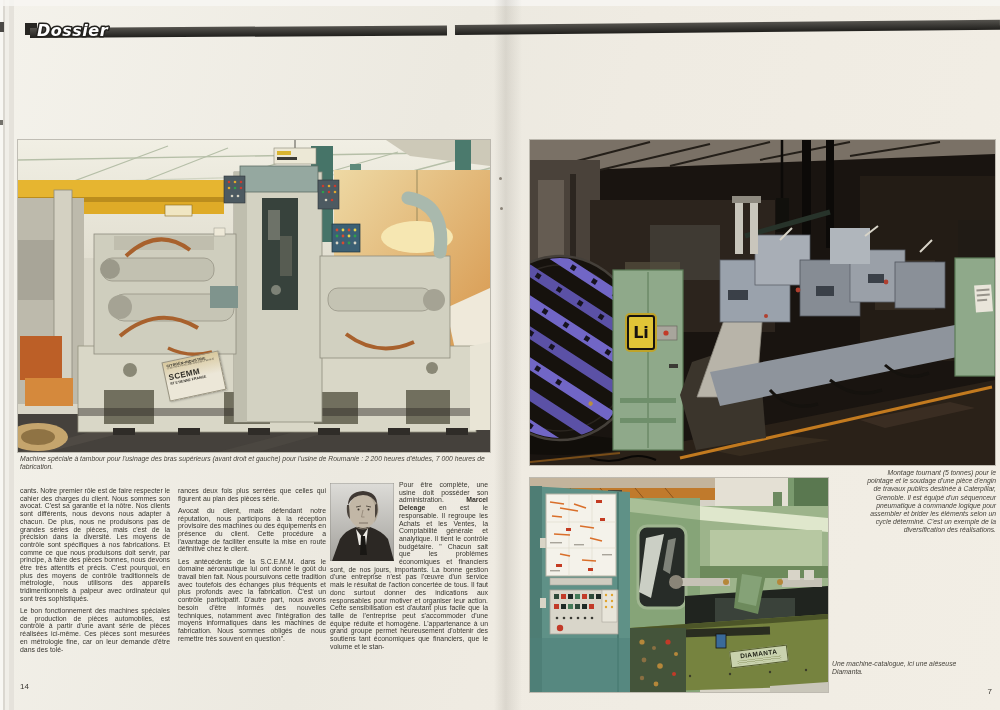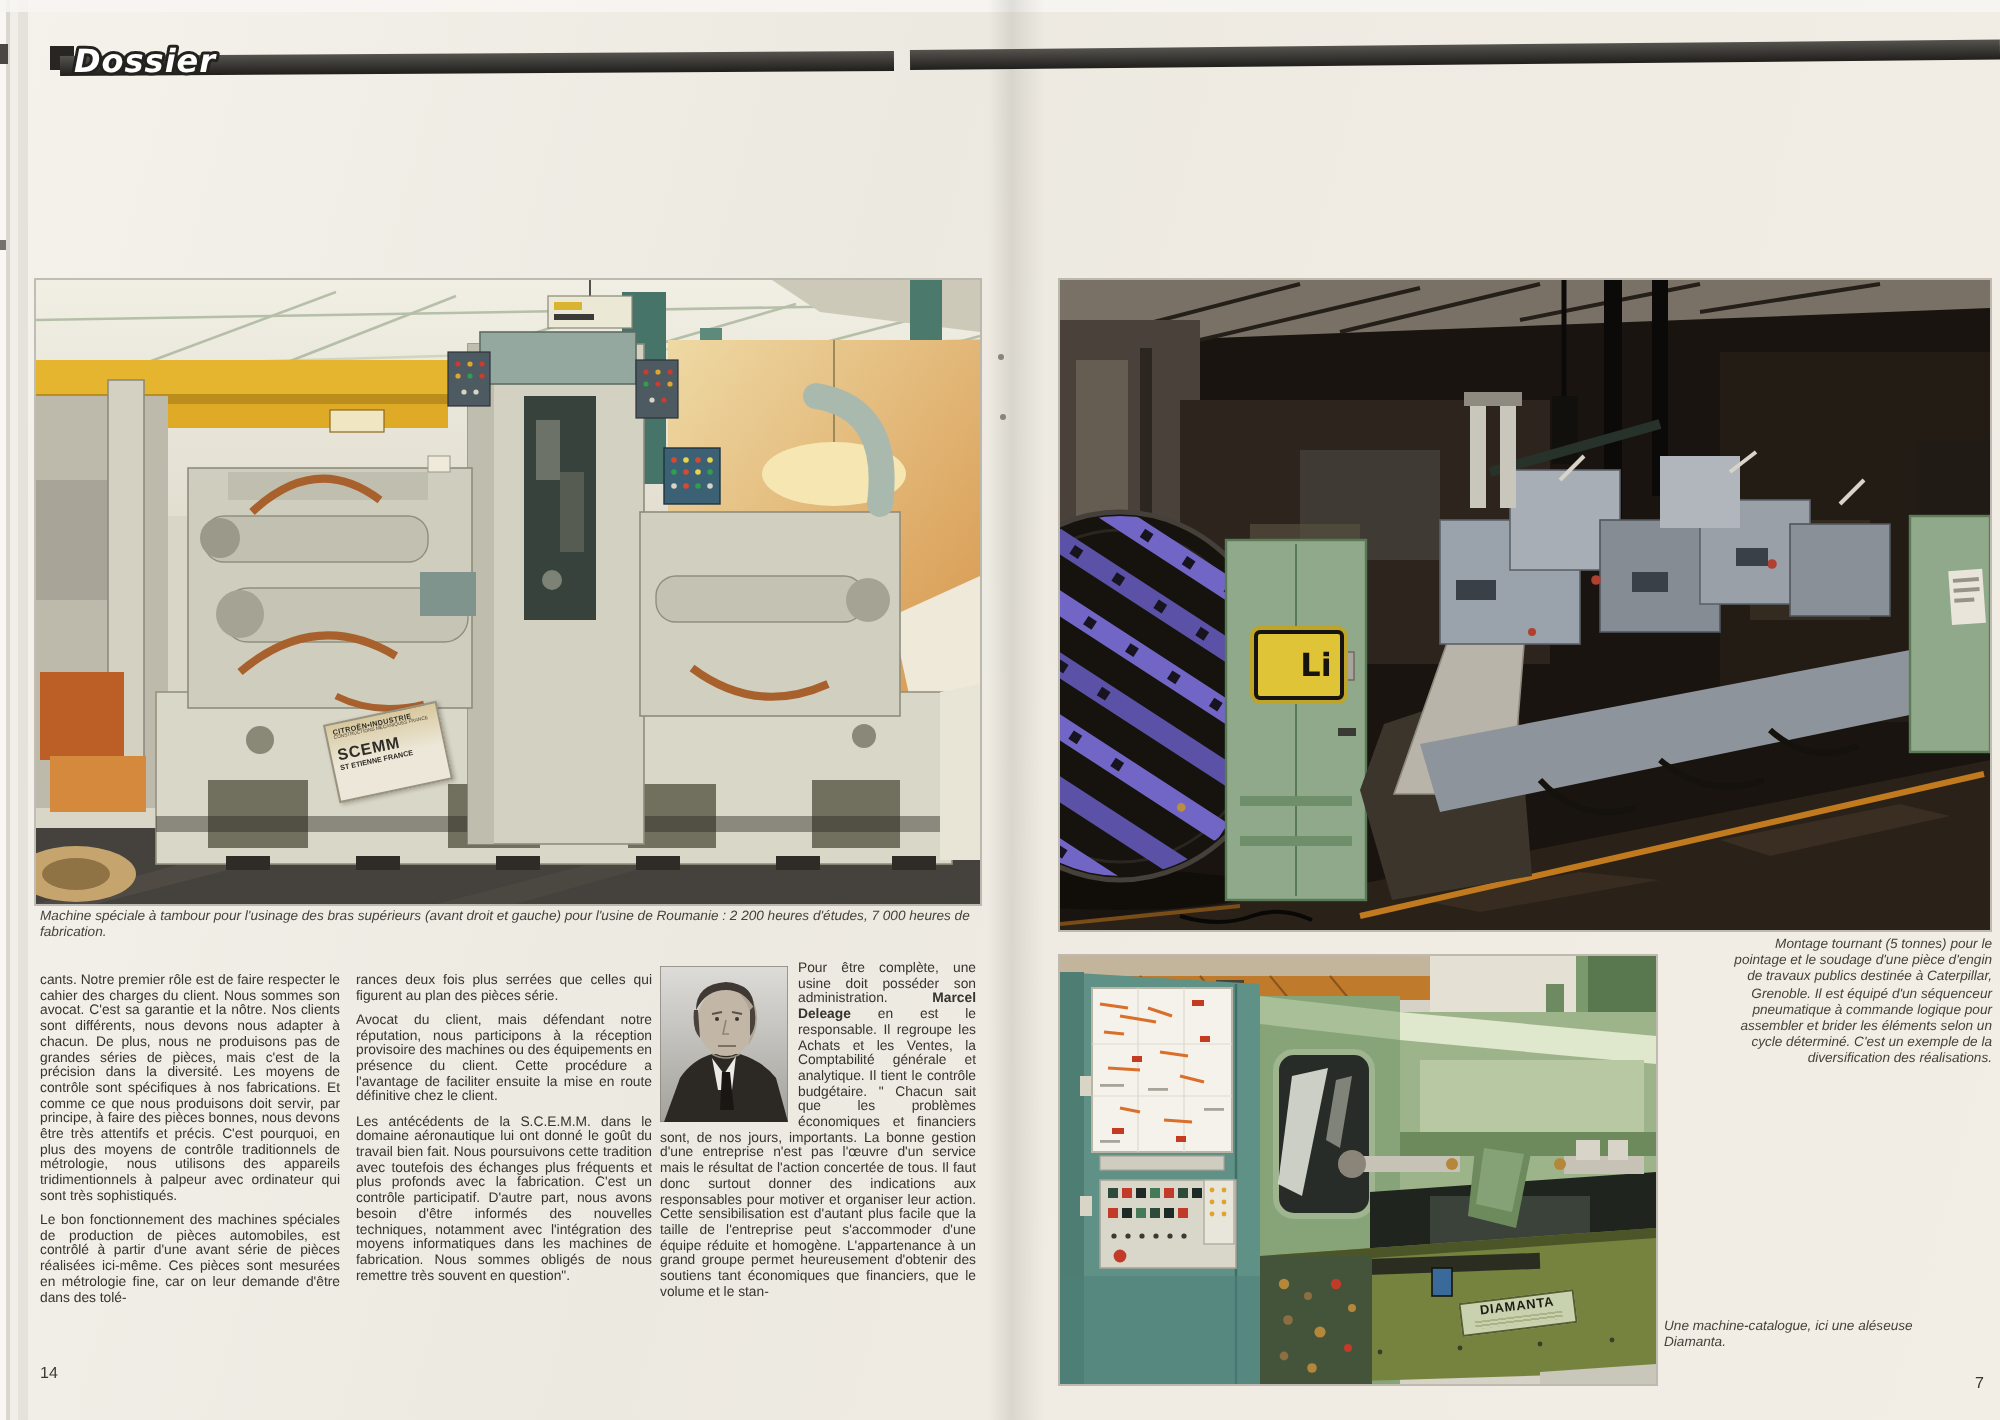--- a/index.html
+++ b/index.html
@@ -28,21 +28,21 @@
     background:linear-gradient(#d8c89d,#ece7d8 55%);border:1px solid #98927f;
     box-shadow:1px 1px 2px rgba(0,0,0,.25);padding:2px 3px;box-sizing:border-box;
     color:#2e2c26;line-height:1.15;}
   .plate .l1{font-size:3.6px;font-weight:bold;letter-spacing:.2px;}
   .plate .l2{font-size:2.4px;color:#4a463c;}
   .plate .l3{font-size:8px;font-weight:bold;letter-spacing:.4px;margin-top:2px;}
   .plate .l4{font-size:3.6px;font-weight:bold;}
   
   .li-logo{left:97px;top:175px;width:24px;height:31px;background:#e0c437;border:2px solid #171310;
     border-radius:3px;box-shadow:0 0 0 2px #bfa42a;display:flex;align-items:center;justify-content:center;
-    font-weight:900;font-size:16px;color:#171310;font-family:"DejaVu Sans",sans-serif;padding-left:17px;}
+    font-weight:900;font-size:16px;color:#171310;font-family:"DejaVu Sans",sans-serif;}
   
   .diam-plate{left:200px;top:170px;width:58px;height:17px;transform:rotate(-7deg);
     background:#c9d2ae;border:1px solid #565e30;text-align:center;color:#1c1e14;
     font-weight:bold;font-size:6.5px;letter-spacing:.4px;line-height:1.2;padding-top:1px;box-sizing:border-box;}
   .diam-plate .sub{display:block;height:4px;margin:0 6px;
     background:repeating-linear-gradient(#aab387 0 1px,transparent 1px 2px);}
   
   .col{line-height:7.7px;font-size:6.9px;text-align:justify;color:#36342e;}
   .col p{margin:0 0 4.5px;}
   .portrait{float:left;margin:2px 5px 2px 0;}

